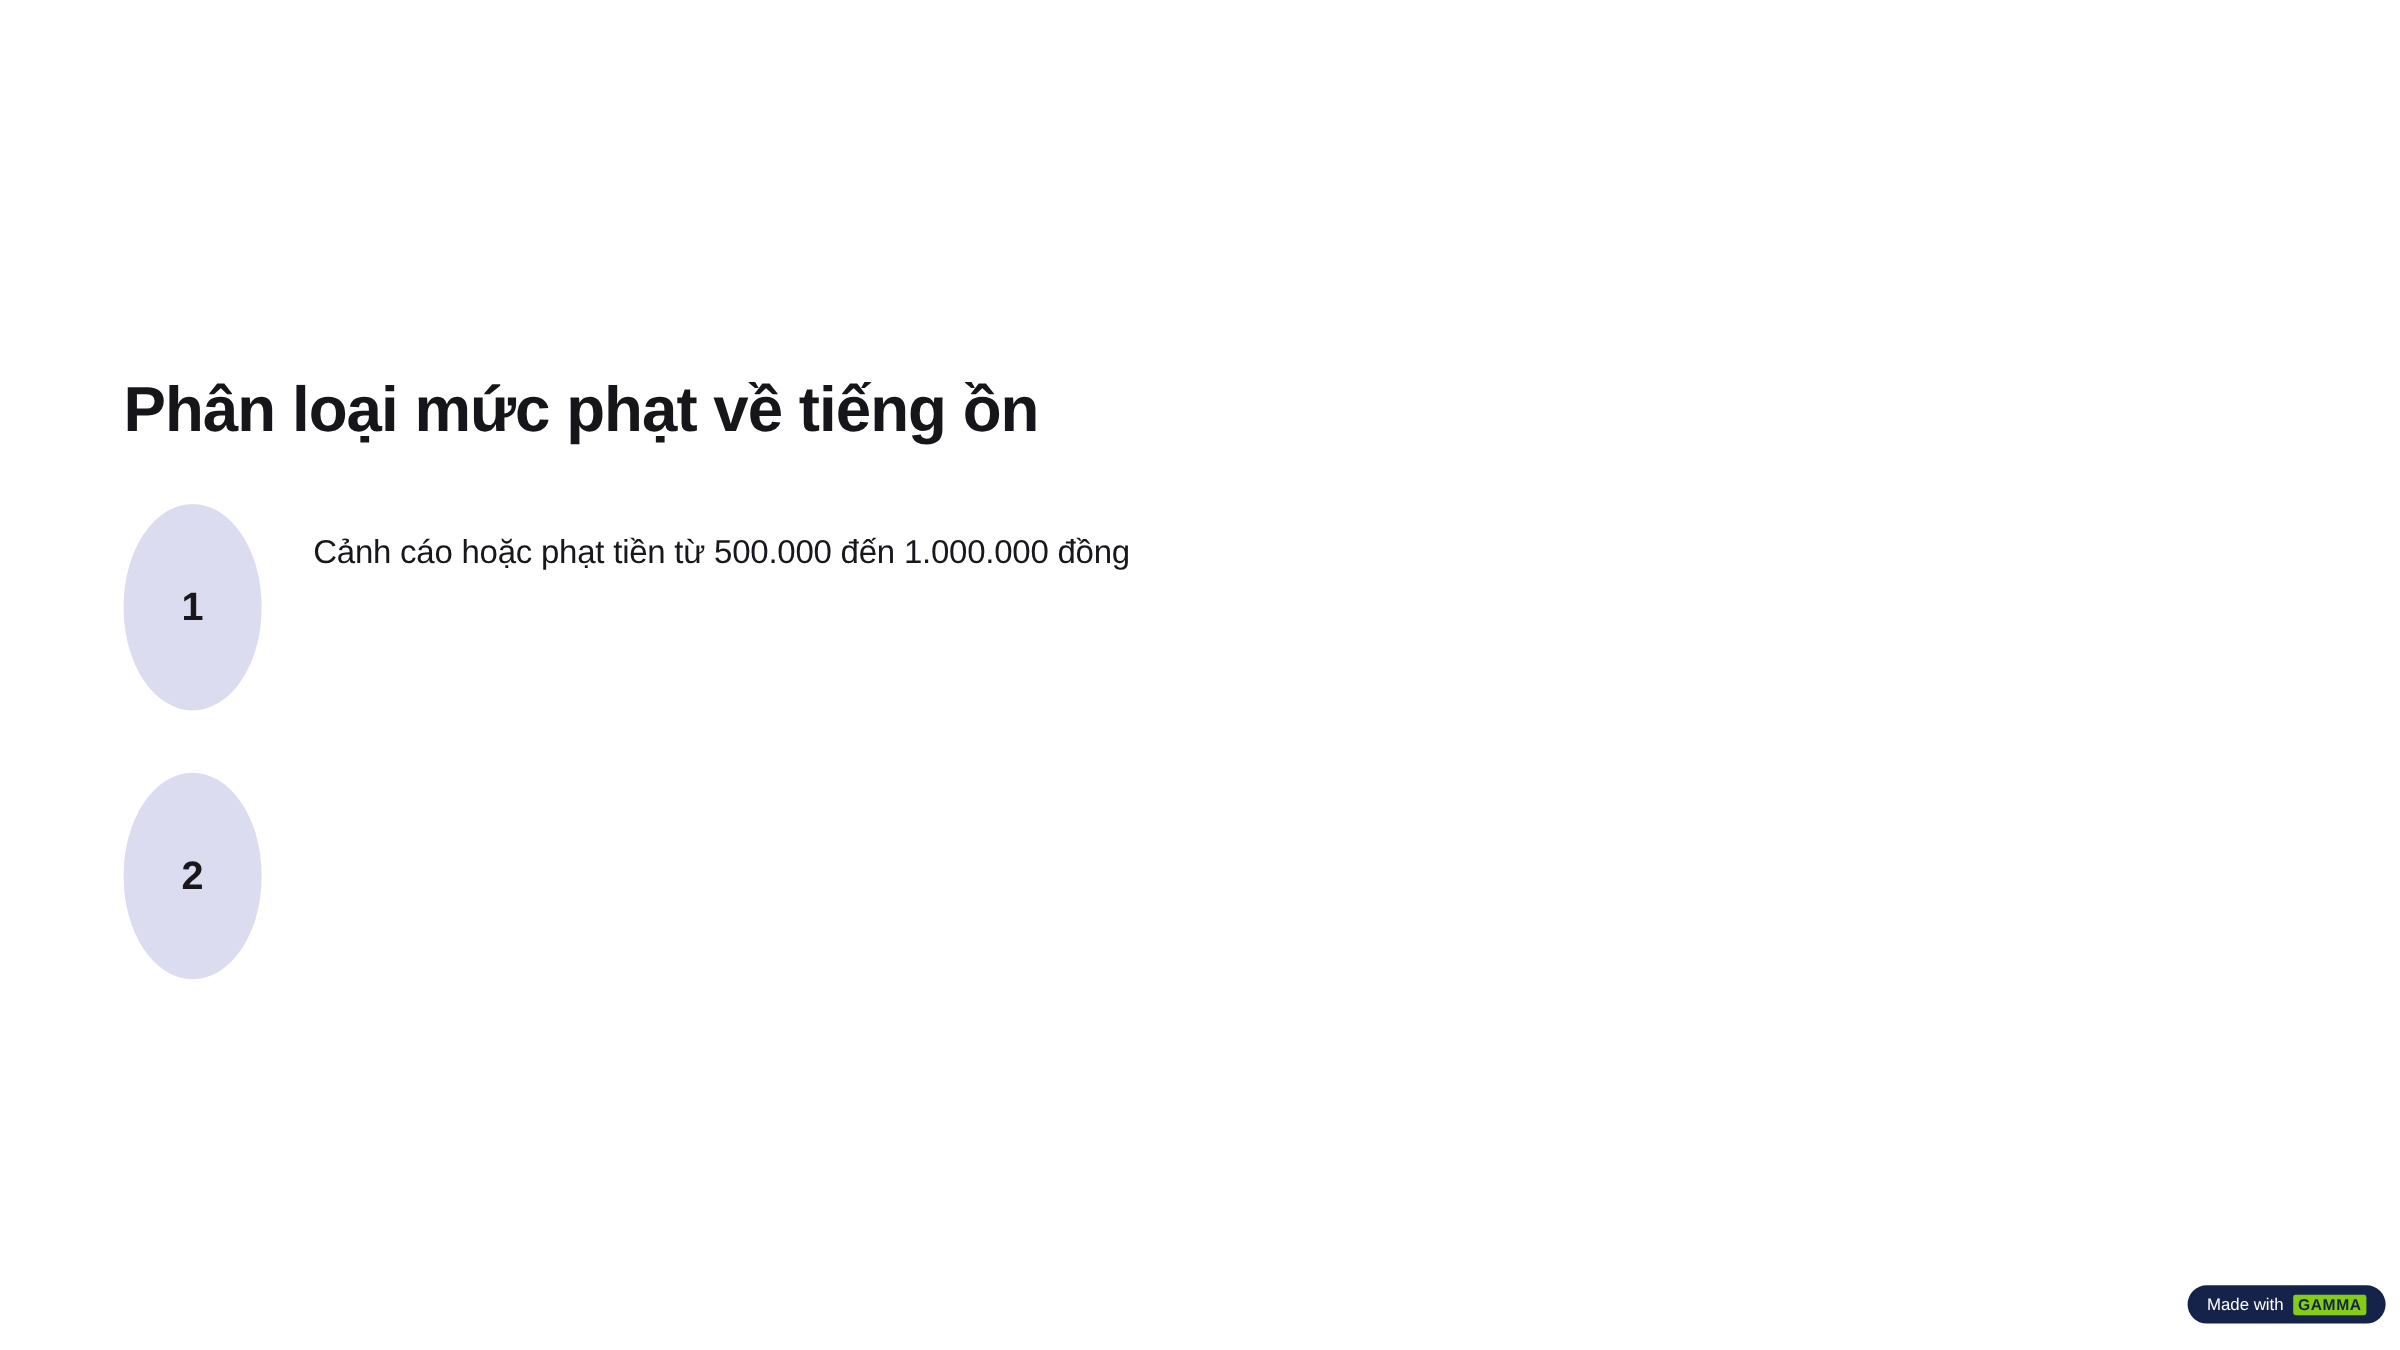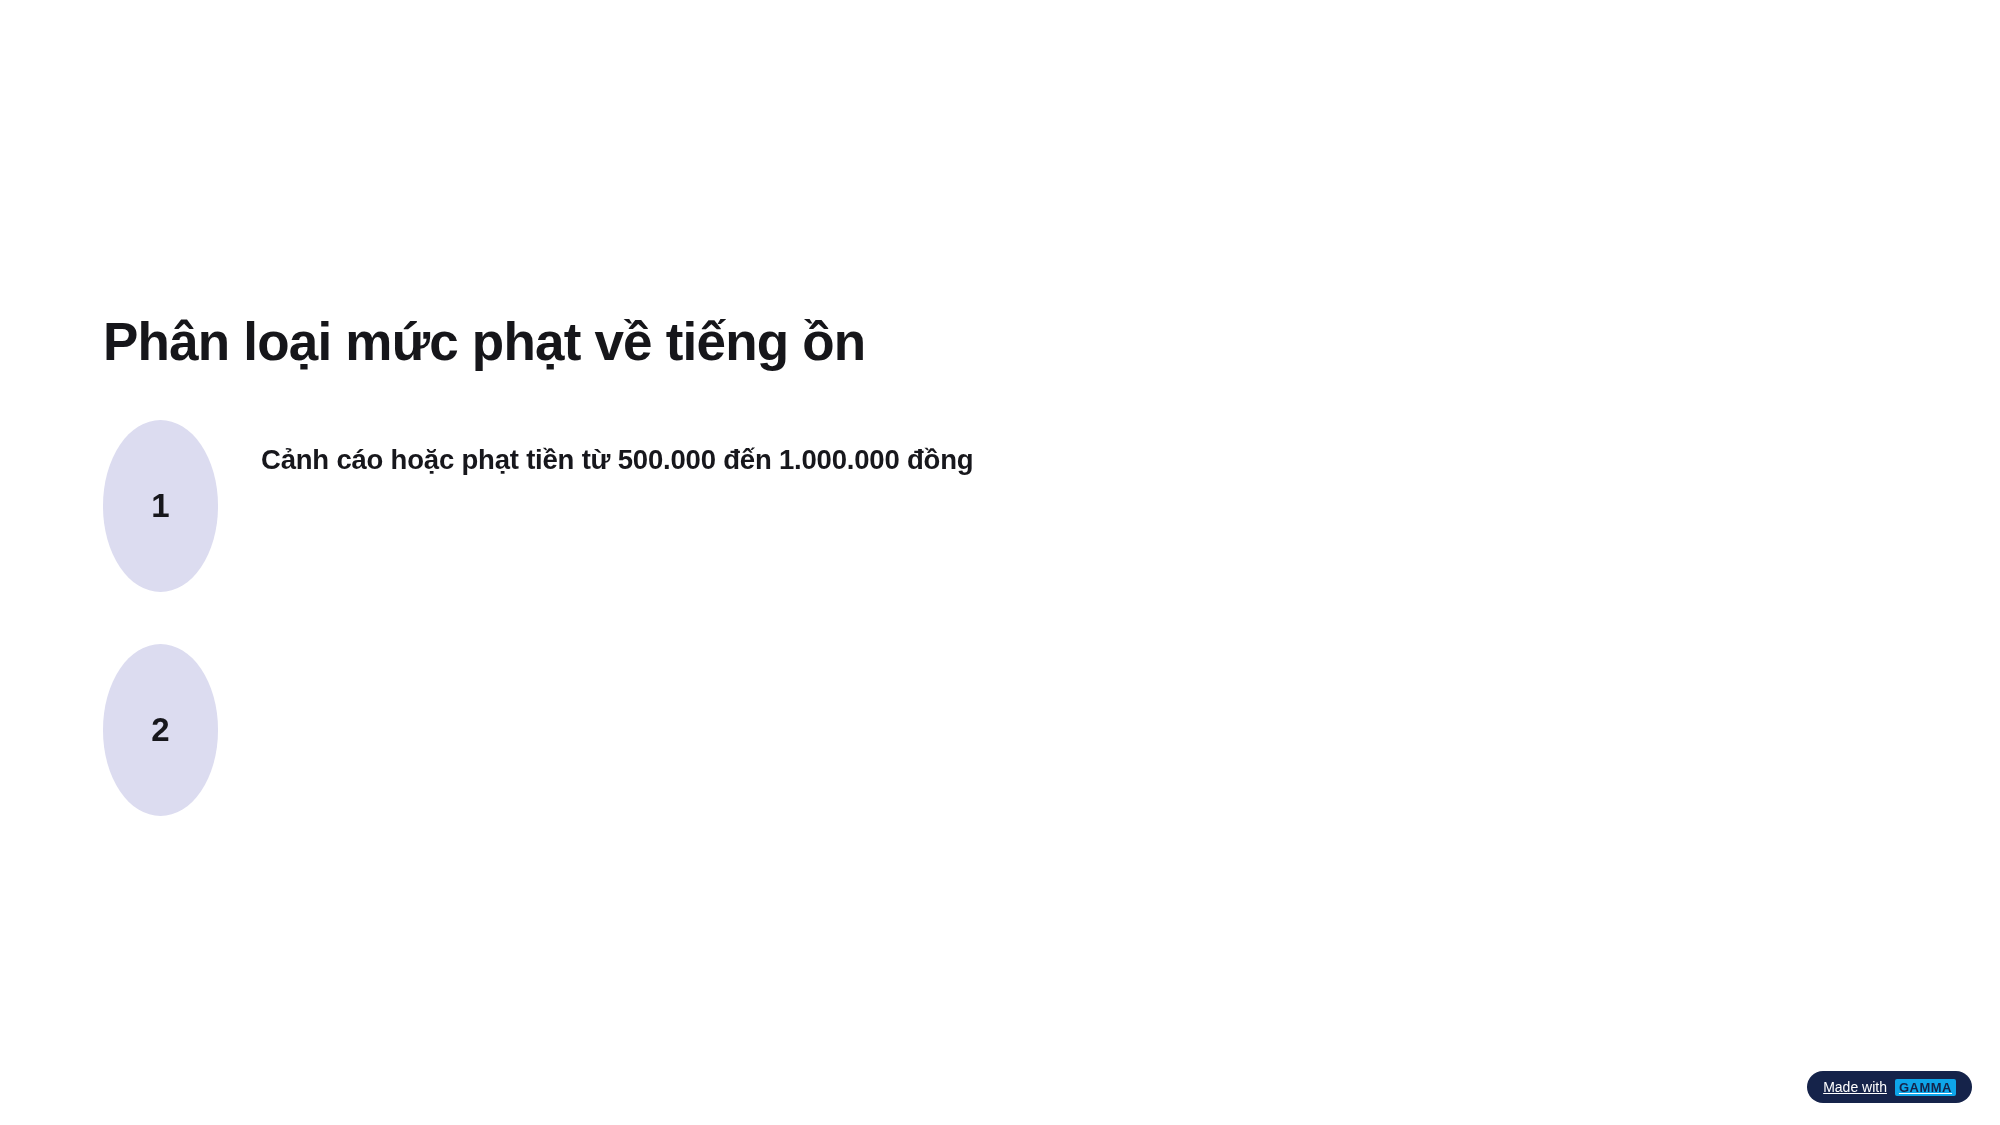--- a/index.html
+++ b/index.html
@@ -55,57 +55,56 @@
     font-weight: 700;
     color: #17171c;
   }
   .item-body {
     margin-left: 43px;
     padding-top: 22px;
     max-width: 1680px;
   }
   .item-heading {
     font-size: 27.5px;
-    font-weight: 700;
+    font-weight: 400;
     color: #17171c;
     line-height: 1.3;
     letter-spacing: -0.2px;
   }
   .item-desc {
     margin-top: 19px;
     font-size: 24px;
     font-weight: 400;
     color: #2c2c33;
     line-height: 1.52;
     max-width: 1680px;
   }
   .item.second .item-desc {
     max-width: 1670px;
   }
   .gamma-badge {
     position: absolute;
-    right: 28px;
+    right: 12px;
     bottom: 22px;
     height: 32px;
     padding: 0 16px;
     background: #15234a;
     color: #ffffff;
     border-radius: 16px;
     display: flex;
     align-items: center;
     gap: 8px;
     font-size: 14px;
     font-weight: 500;
-    text-decoration: underline;
   }
   .gamma-badge .gamma-word {
     font-weight: 800;
     letter-spacing: 0.5px;
     font-size: 13px;
-    background: #0ea5e9;
+    background: #84cc16;
     color: #15234a;
     padding: 1px 4px;
     border-radius: 2px;
   }
 </style>
 </head>
 <body>
 
 <div class="slide">
 

